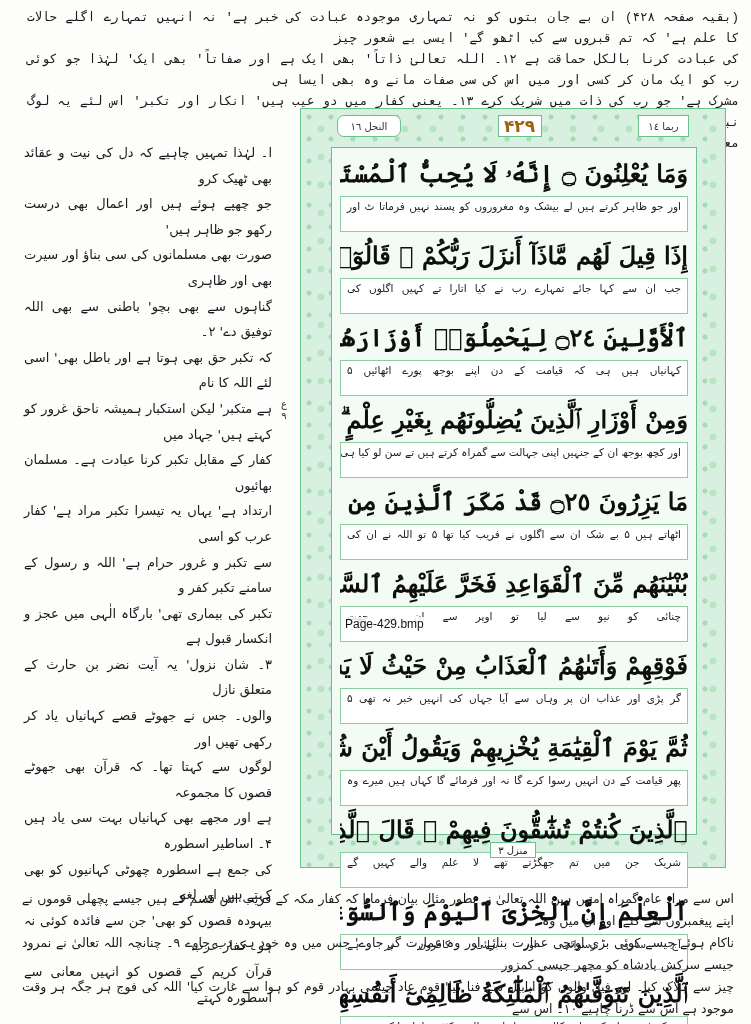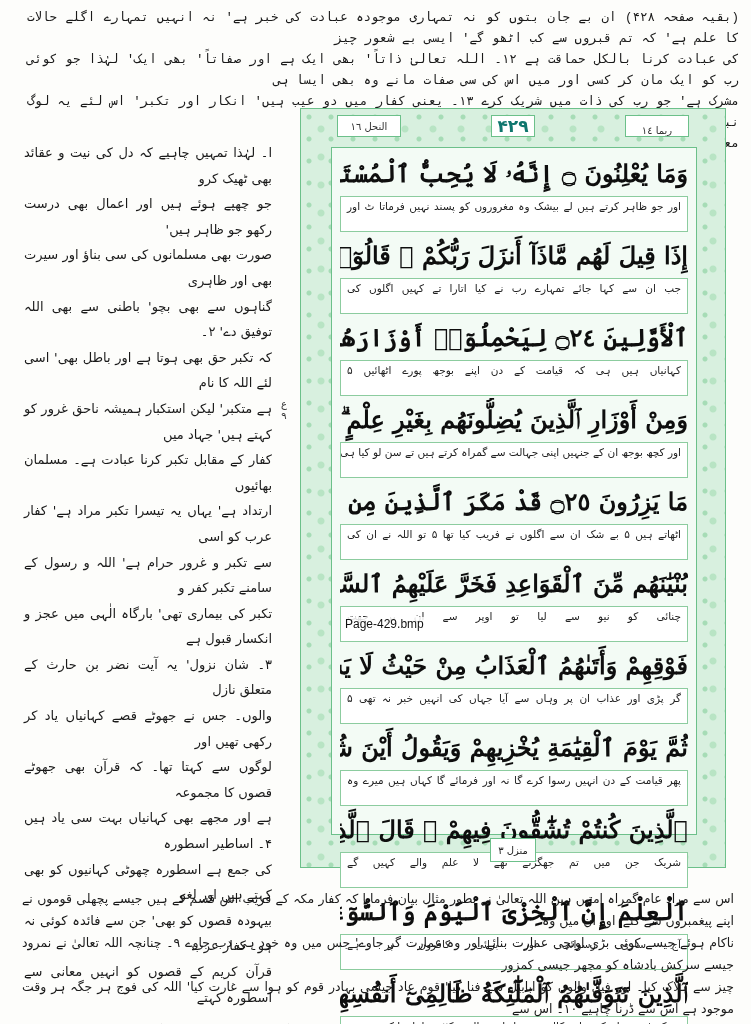--- a/index.html
+++ b/index.html
@@ -46,23 +46,23 @@
     }
     .frame-header {
       position: absolute; left: 0; top: 0; width: 100%; height: 34px;
       display: flex; align-items: center; justify-content: space-between; padding: 0 36px;
     }
     .hdr-box {
       background: #fff; border: 1px solid #6cc08a; height: 22px;
       display: flex; align-items: center; justify-content: center;
       font-size: 10px; color: #333;
     }
-    .hdr-left { width: 64px; }
-    .hdr-right { width: 64px; align-items: flex-end; }
-    .hdr-num { width: 44px; font-size: 17px; font-weight: bold; color: #0f766e; letter-spacing: 1px; }
+    .hdr-left { width: 64px; border-radius: 7px; }
+    .hdr-right { width: 51px; }
+    .hdr-num { width: 44px; font-size: 17px; font-weight: bold; color: #a16207; letter-spacing: 1px; }
 
     .inner {
       position: absolute; left: 30px; top: 38px; width: 366px; height: 688px;
       background: #f3fbf5; border: 1px solid #6cc08a;
       padding: 4px 8px;
     }
     .verse-block { margin-bottom: 2px; }
     .arabic {
       font-family: "DejaVu Serif", serif; font-size: 24px; line-height: 44px;
       height: 44px; overflow: hidden; white-space: nowrap;
@@ -78,21 +78,21 @@
       position: absolute; left: 42px; top: 508px;
       font-family: "Liberation Sans", sans-serif; font-size: 12px; color: #111;
       background: rgba(255,255,255,0.85); padding: 0 2px;
     }
 
     .frame-footer {
       position: absolute; left: 0; bottom: 0; width: 100%; height: 34px;
       display: flex; align-items: center; justify-content: center;
     }
     .manzil-box {
-      background: #fff; border: 1px solid #6cc08a; width: 46px; height: 24px;
+      background: #fff; border: 1px solid #6cc08a; width: 46px; height: 16px;
       font-size: 10px; display: flex; align-items: center; justify-content: center; color: #222;
     }
 
     .side-border-l, .side-border-r {
       position: absolute; top: 34px; width: 30px; height: 692px;
     }
     .side-border-l { left: 0; }
     .side-border-r { right: 0; }
   </style>
 </head>

